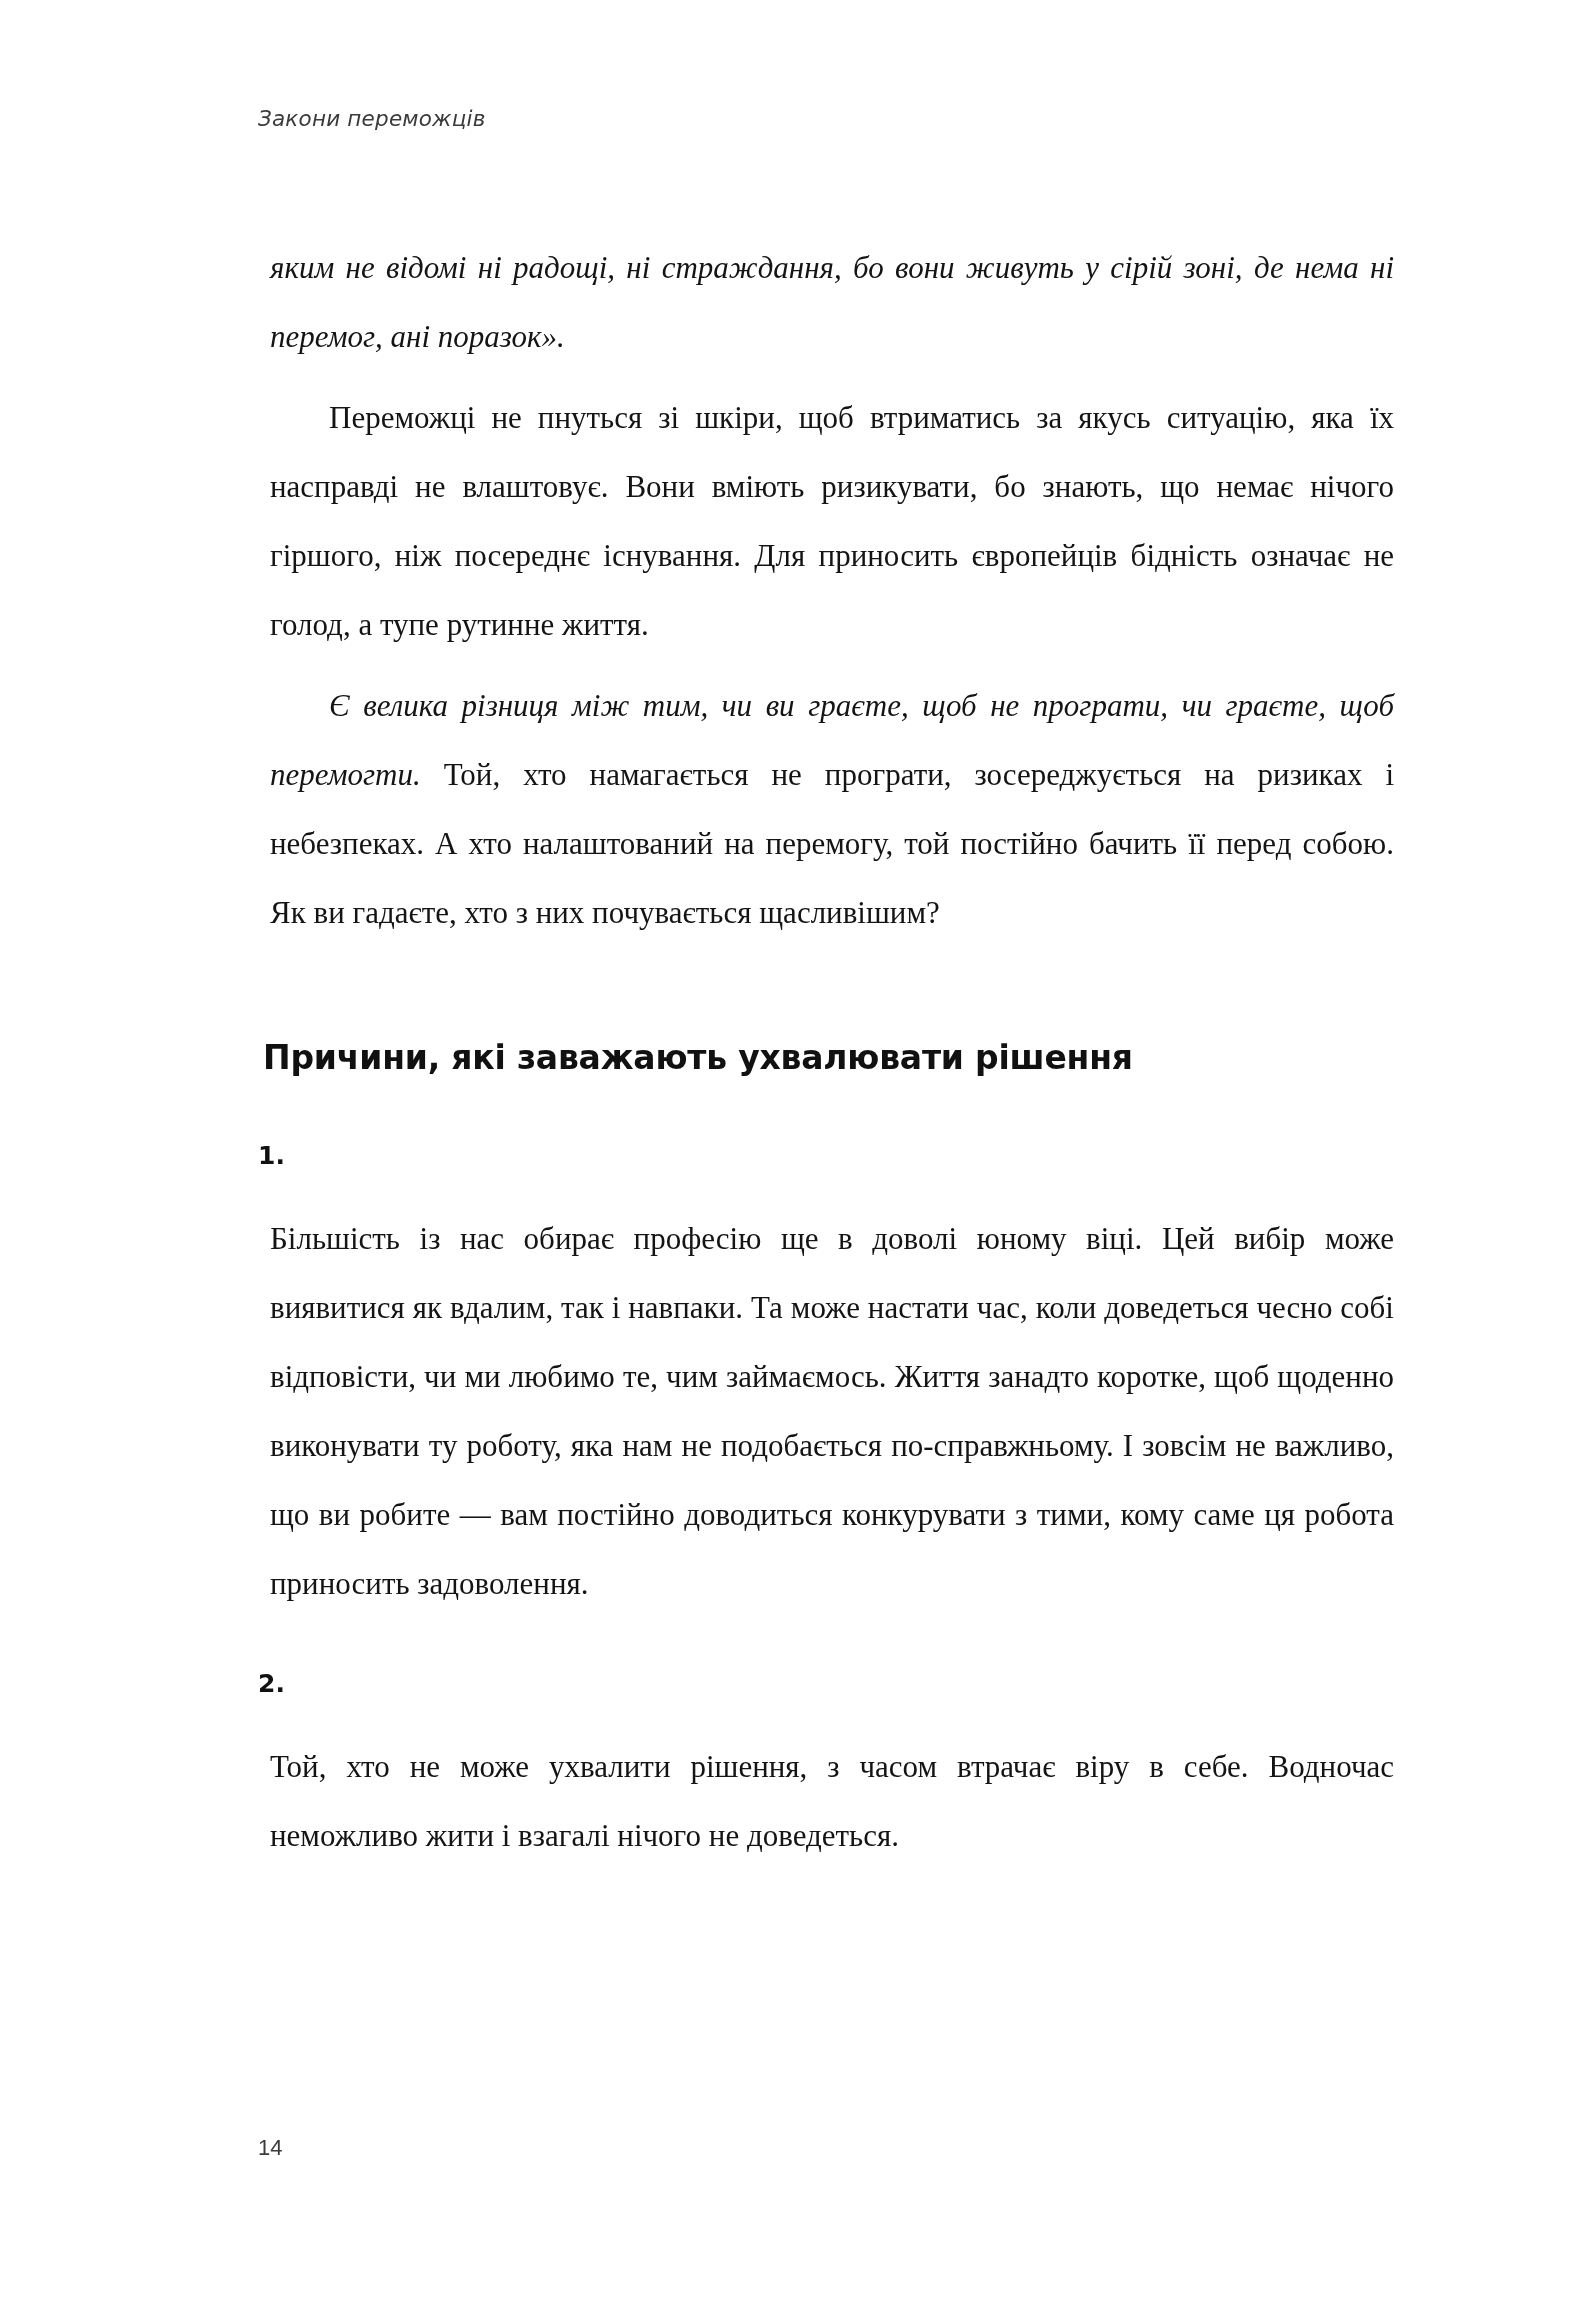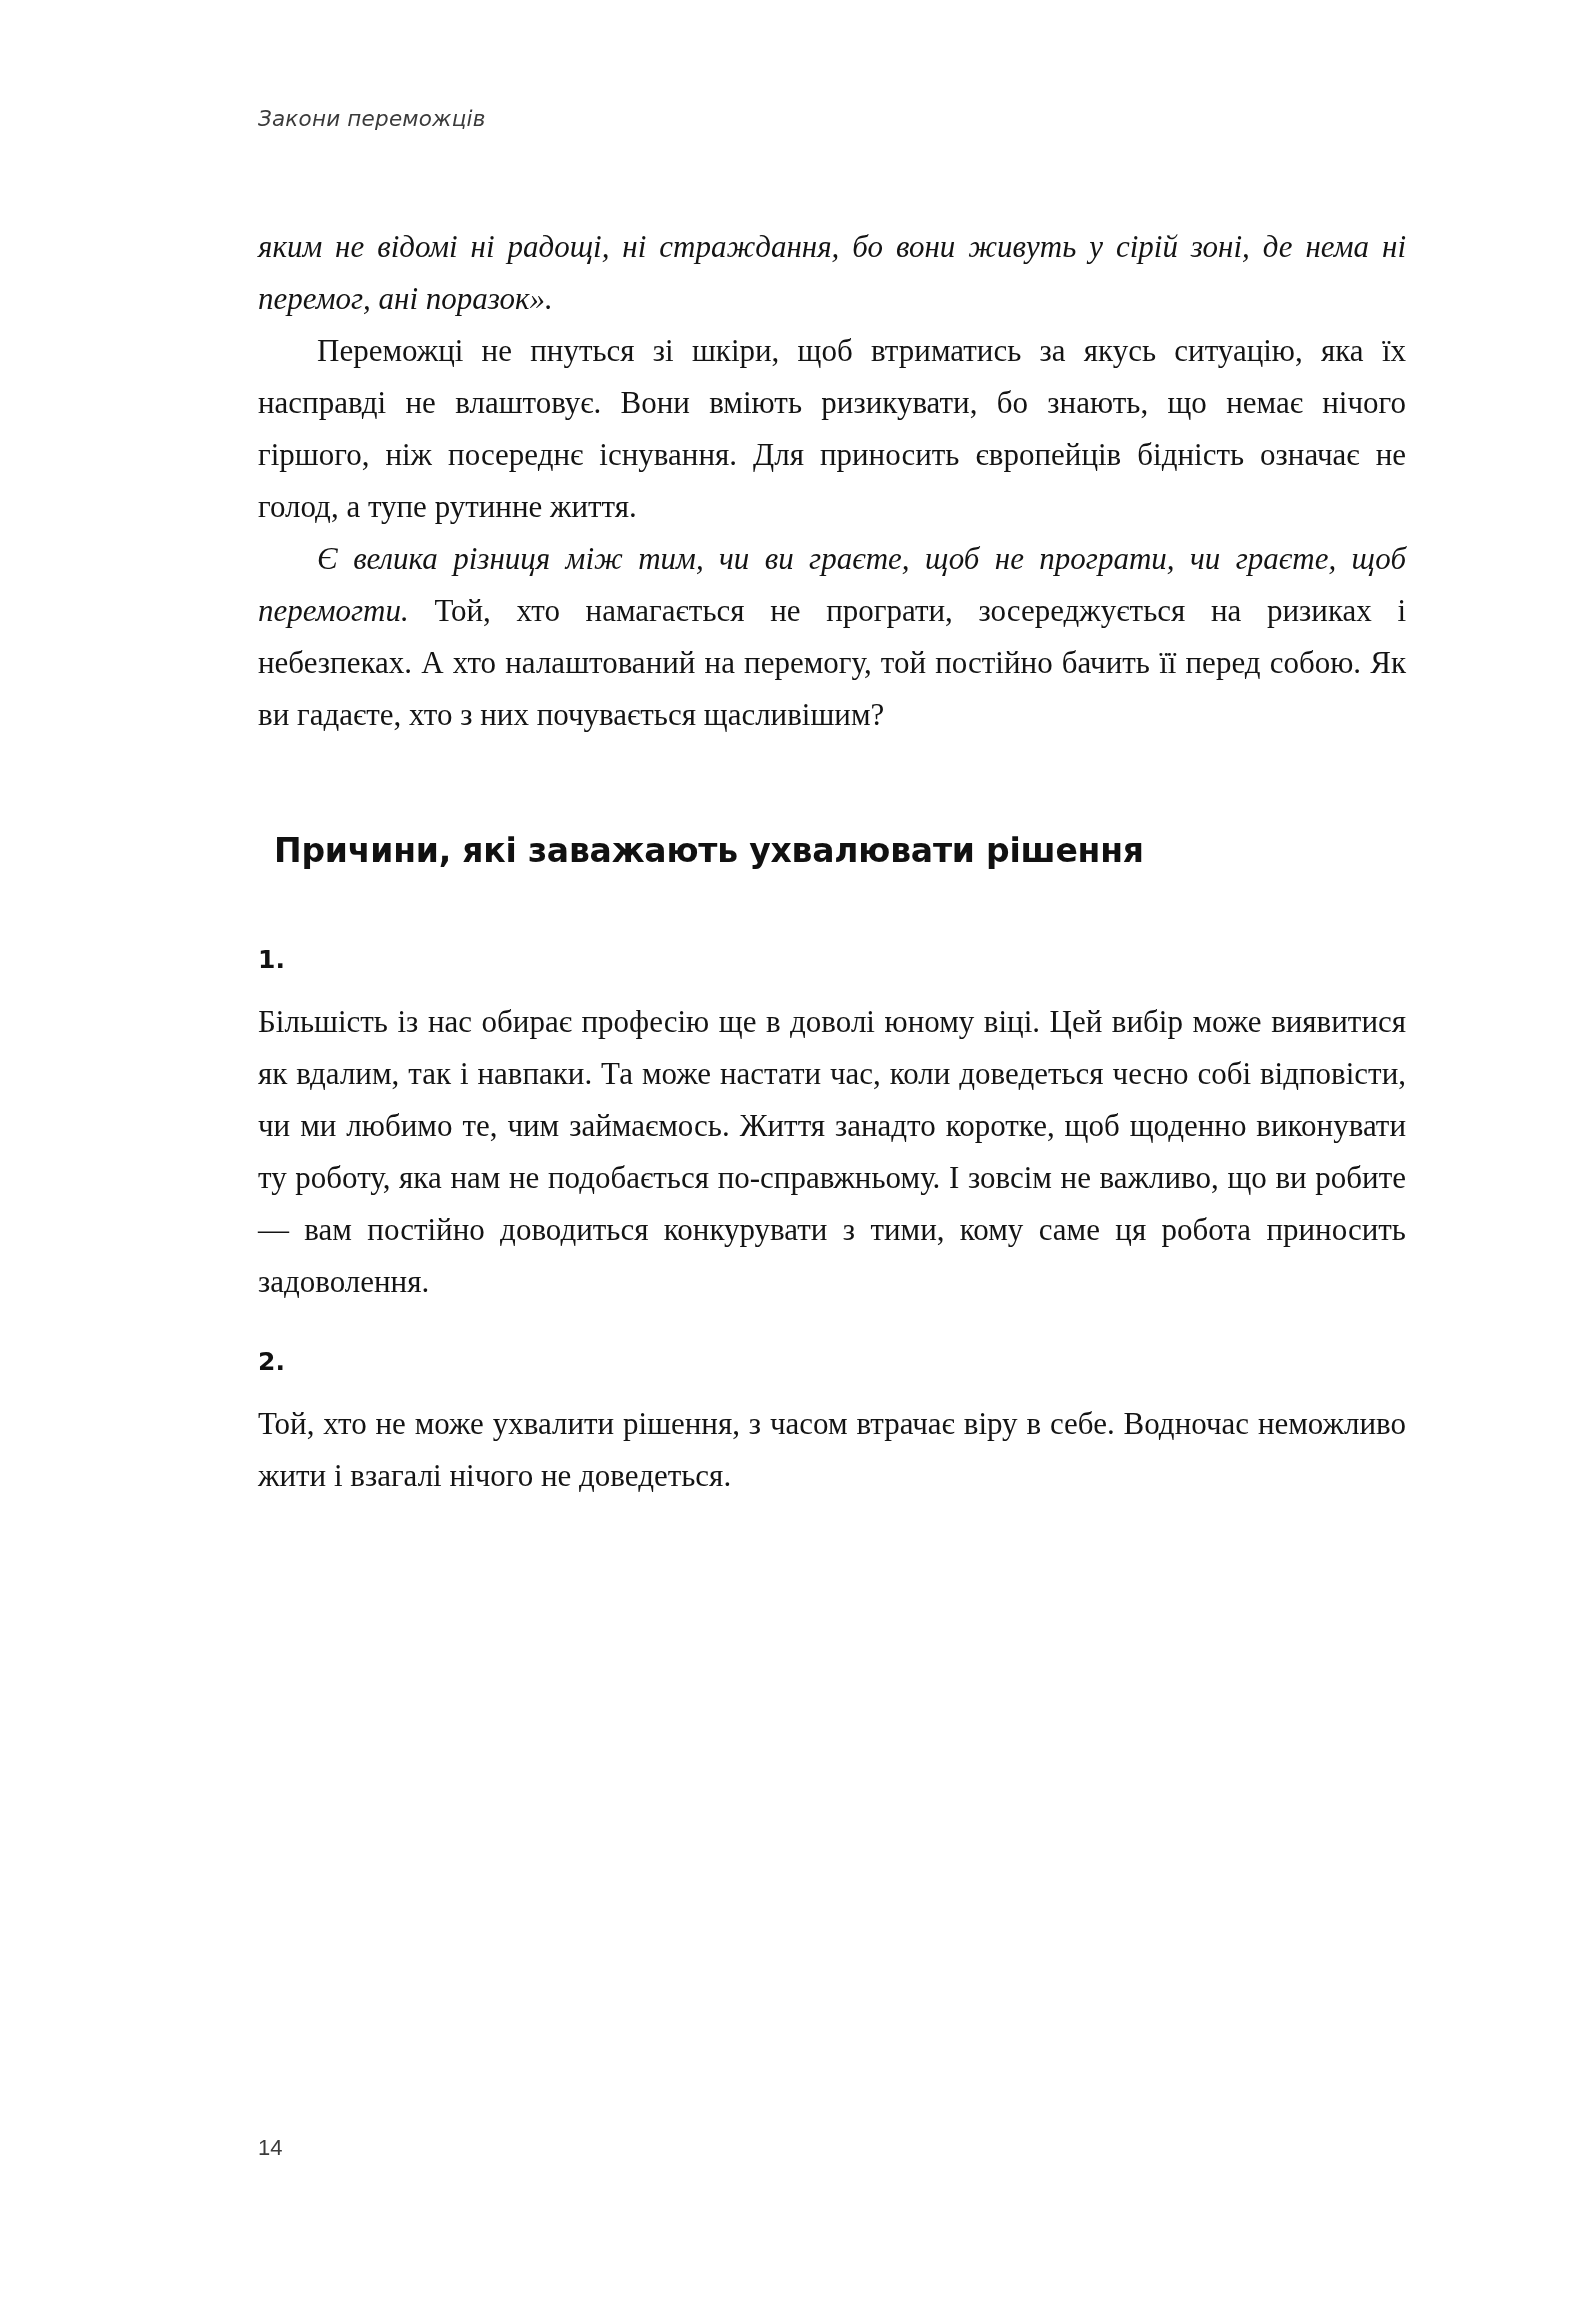--- a/index.html
+++ b/index.html
@@ -54,40 +54,40 @@
   }
 
   .body-block {
     position: absolute;
     top: 221px;
     left: 0;
     width: 1148px;
   }
 
   p.para {
-    margin: 0;
+    margin: 12px;
     font-size: 31px;
-    line-height: 52px;
+    line-height: 69px;
     text-align: justify;
     text-justify: inter-word;
     color: #141414;
     -webkit-hyphens: manual;
     hyphens: manual;
   }
 
   p.para.italic {
     font-style: italic;
   }
 
   p.indent {
     text-indent: 59px;
   }
 
   .section-title {
-    margin: 16px;
+    margin: 5px;
     font-family: "DejaVu Sans", sans-serif;
     font-size: 33px;
     font-weight: 700;
     color: #111111;
     letter-spacing: -0.2px;
     line-height: 45px;
   }
 
   .list-item-head {
     font-family: "DejaVu Sans", sans-serif;

